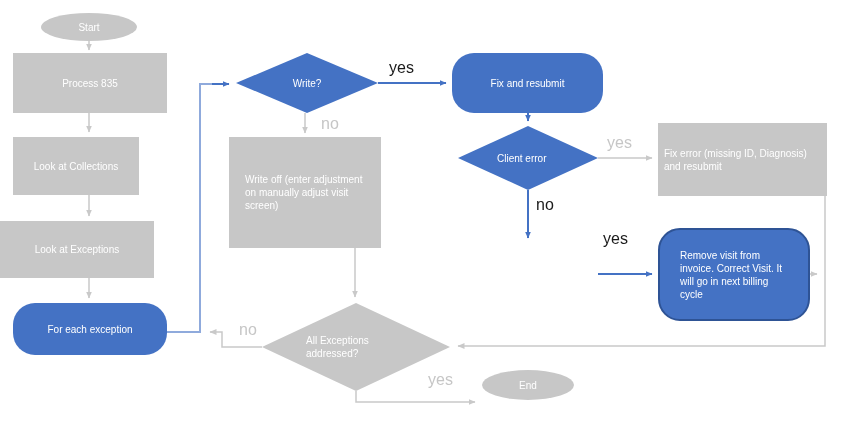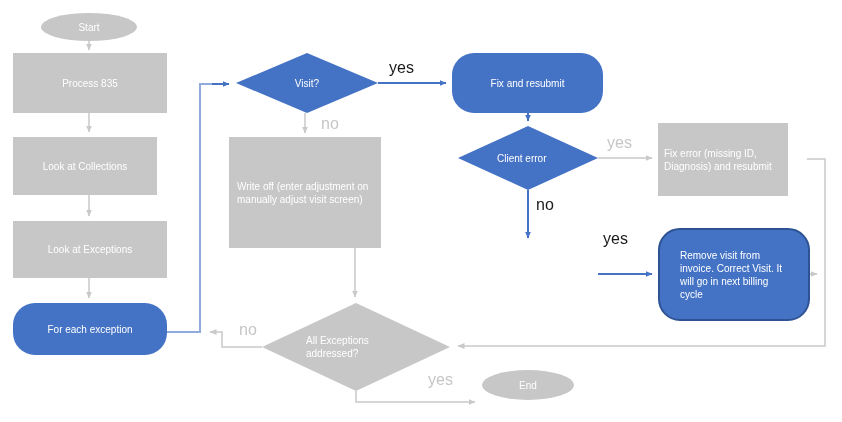--- a/index.html
+++ b/index.html
@@ -117,54 +117,54 @@
   </div>
 
   <div class="node oval" style="left:482px; top:370px; width:92px; height:30px;">
     <span class="inner-label">End</span>
   </div>
 
   <div class="node rect-gray" style="left:13px; top:53px; width:154px; height:60px;">
     <span class="inner-label">Process 835</span>
   </div>
 
-  <div class="node rect-gray" style="left:13px; top:137px; width:144px; height:58px;">
+  <div class="node rect-gray" style="left:13px; top:137px; width:126px; height:58px;">
     <span class="inner-label">Look at Collections</span>
   </div>
 
-  <div class="node rect-gray" style="left:13px; top:221px; width:154px; height:57px;">
+  <div class="node rect-gray" style="left:0; top:221px; width:154px; height:57px;">
     <span class="inner-label">Look at Exceptions</span>
   </div>
 
   <div class="node rect-blue" style="left:13px; top:303px; width:154px; height:52px;">
     <span class="inner-label">For each exception</span>
   </div>
 
   <div class="node diamond diamond-blue" style="left:236px; top:53px; width:142px; height:60px;">
-    <span class="inner-label">Visit?</span>
+    <span class="inner-label">Write?</span>
   </div>
 
   <div class="node diamond diamond-blue" style="left:458px; top:126px; width:140px; height:64px;">
     <span class="inner-label" style="width:62px;">Client error</span>
   </div>
 
 
   <div class="node diamond diamond-gray" style="left:262px; top:303px; width:188px; height:88px;">
     <span class="inner-label" style="width:100px;">All Exceptions addressed?</span>
   </div>
 
-  <div class="node rect-gray" style="left:229px; top:137px; width:152px; height:111px; padding:0 8px;">
+  <div class="node rect-gray" style="left:229px; top:137px; width:152px; height:111px; padding:0 16px;">
     <span class="inner-label">Write off (enter adjustment on manually adjust visit screen)</span>
   </div>
 
   <div class="node rect-blue" style="left:452px; top:53px; width:151px; height:60px;">
     <span class="inner-label">Fix and resubmit</span>
   </div>
 
-  <div class="node rect-gray" style="left:658px; top:123px; width:130px; height:73px; padding:12px 6px;">
+  <div class="node rect-gray" style="left:658px; top:123px; width:169px; height:73px; padding:12px 6px;">
     <span class="inner-label">Fix error (missing ID, Diagnosis) and resubmit</span>
   </div>
 
   <div class="node rect-blue bordered" style="left:658px; top:228px; width:152px; height:93px; padding:0 20px;">
     <span class="inner-label">Remove visit from invoice. Correct Visit. It will go in next billing cycle</span>
   </div>
 
   <span class="edge-label dark" style="left:389px; top:60px;">yes</span>
   <span class="edge-label gray" style="left:321px; top:116px;">no</span>
   <span class="edge-label gray" style="left:607px; top:135px;">yes</span>

